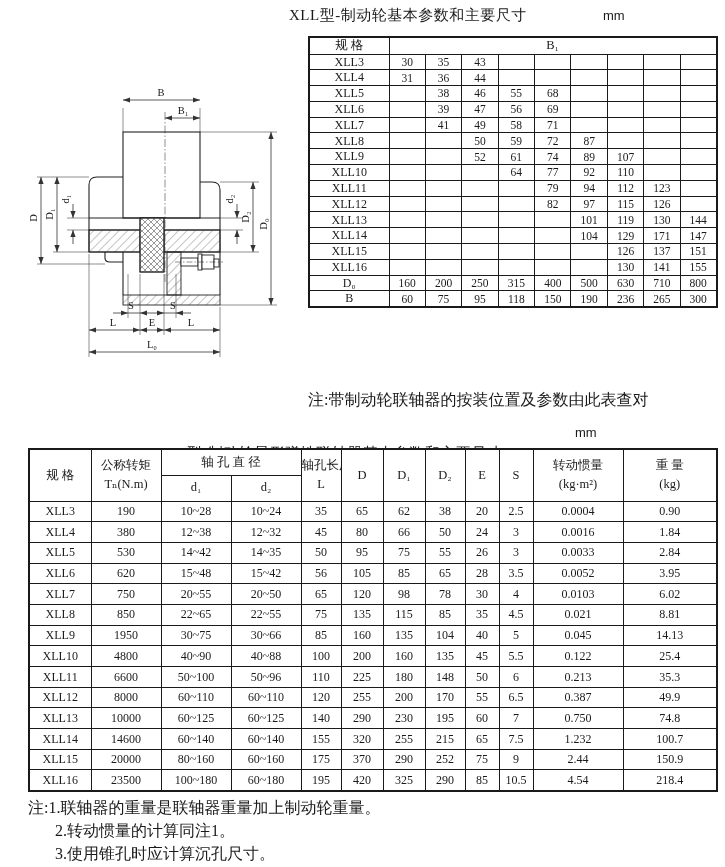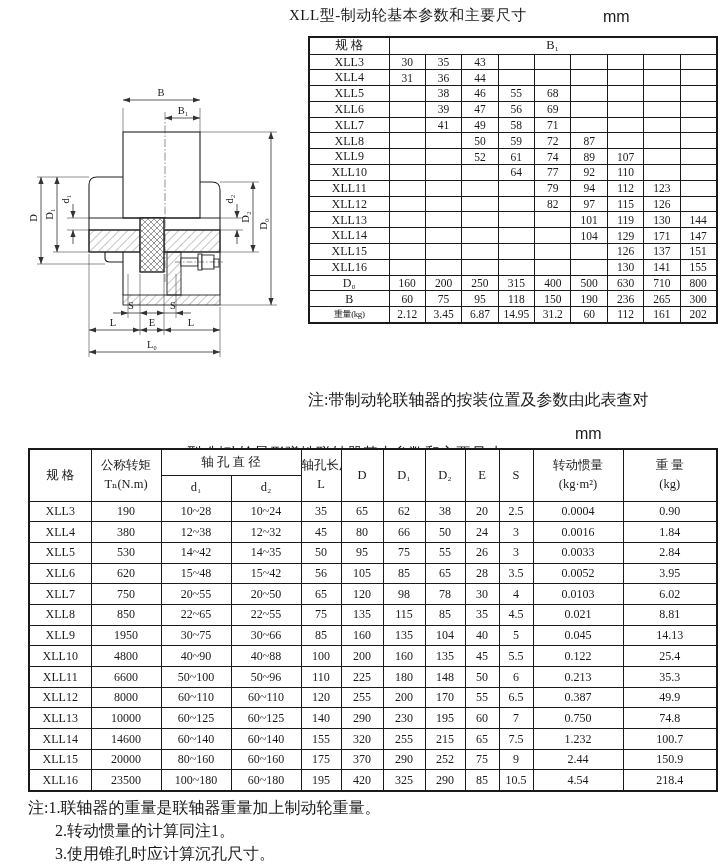--- a/index.html
+++ b/index.html
@@ -3,21 +3,21 @@
 <meta charset="utf-8">
 <style>
   * { margin:0; padding:0; box-sizing:border-box; }
   html,body { background:#fff; }
   body {
     position:relative; width:725px; height:867px; overflow:hidden;
     font-family:"Liberation Serif","DejaVu Serif",serif; color:#1a1a1a;
   }
   .abs { position:absolute; }
   .title { font-size:15px; letter-spacing:0.5px; white-space:nowrap; }
-  .unit  { font-size:16px; font-family:"Liberation Sans","DejaVu Sans",sans-serif; }
+  .unit  { font-size:13px; font-family:"Liberation Sans","DejaVu Sans",sans-serif; }
   .note  { font-size:16px; white-space:nowrap; }
 
   table { border-collapse:collapse; table-layout:fixed; background:#fff; }
   th,td { border:1px solid #1a1a1a; text-align:center; vertical-align:middle;
           font-weight:normal; white-space:nowrap; overflow:hidden; padding:0; line-height:1.05; }
 
   
   #table1 { left:308px; top:36px; width:408px; border:2px solid #1a1a1a; }
   #table1 thead th { height:17px; font-size:12.5px; }
   #table1 td { height:15.8px; font-size:11.5px; }
@@ -359,32 +359,20 @@
         <td class="t1lbl">B</td>
         <td>60</td>
         <td>75</td>
         <td>95</td>
         <td>118</td>
         <td>150</td>
         <td>190</td>
         <td>236</td>
         <td>265</td>
         <td>300</td>
-      </tr>
-      <tr>
-        <td class="t1lbl sm">重量(kg)</td>
-        <td>2.12</td>
-        <td>3.45</td>
-        <td>6.87</td>
-        <td>14.95</td>
-        <td>31.2</td>
-        <td>60</td>
-        <td>112</td>
-        <td>161</td>
-        <td>202</td>
       </tr>
     </tbody>
 </table>
 
 <div class="abs note" style="left:308px; top:390px;">注:带制动轮联轴器的按装位置及参数由此表查对</div>
 
 <div class="abs title" style="left:156px; top:444px;">XLL型-制动轮星形弹性联轴器基本参数和主要尺寸</div>
 <div class="abs unit" style="left:575px; top:425px;">mm</div>
 
 <table id="table2" class="abs">

